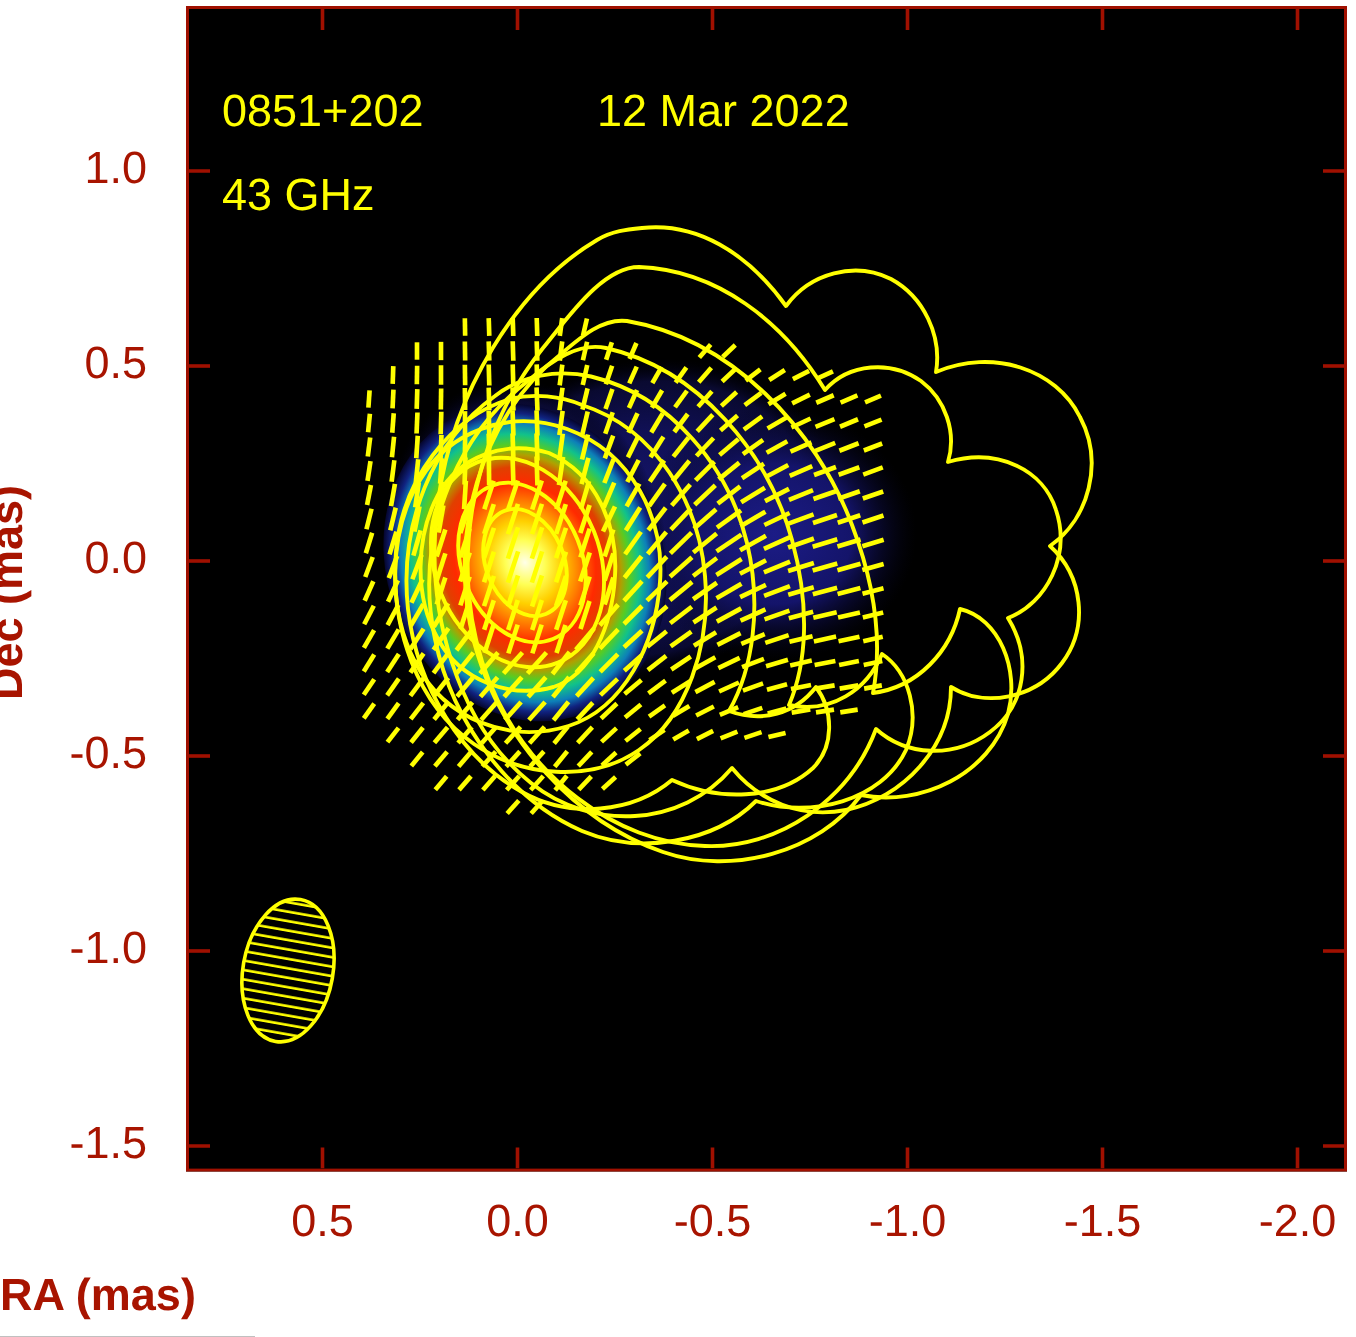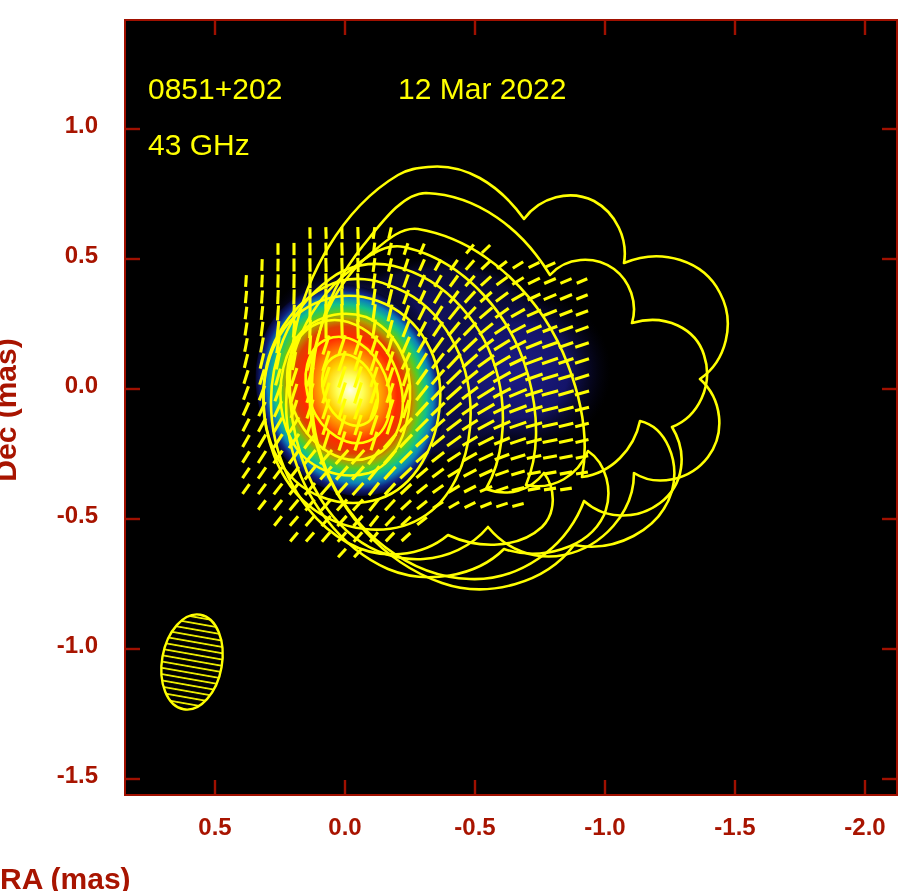--- a/index.html
+++ b/index.html
@@ -1,22 +1,22 @@
 <!DOCTYPE html>
 <html><head>
 <meta charset="utf-8">
 <style>
   html,body{margin:0;padding:0;background:#ffffff;}
   body{width:904px;height:891px;position:relative;overflow:hidden;
        font-family:"Liberation Sans", sans-serif;}
-  #root{position:absolute;left:0;top:16px;width:904px;height:767px;background:#ffffff;}
+  #root{position:absolute;left:0;top:1px;width:904px;height:767px;background:#ffffff;}
   #plotframe{position:absolute;left:124px;top:3px;width:774px;height:777px;
              background:#000000;border:2px solid #a01000;box-sizing:border-box;}
   svg{display:block;}
-  .axlabel{position:absolute;color:#a81400;font-weight:bold;font-size:24px;
+  .axlabel{position:absolute;color:#a81400;font-weight:normal;font-size:30px;
            letter-spacing:0px;white-space:nowrap;}
   .ytick{position:absolute;text-align:right;width:92px;}
   .xtick{position:absolute;text-align:center;width:92px;}
   .axtitle{position:absolute;color:#a81400;font-weight:bold;font-size:30px;white-space:nowrap;}
   #ytitle{left:-66px;top:377px;transform:rotate(-90deg);transform-origin:center center;}
   #ytitle-wrap{position:absolute;left:0px;top:0px;width:0;height:0;}
   #xtitle{left:0px;top:846px;width:904px;text-align:left;}
   .annot{fill:#ffff00;font-family:"Liberation Sans", sans-serif;font-size:30px;}
 </style>
 </head>

